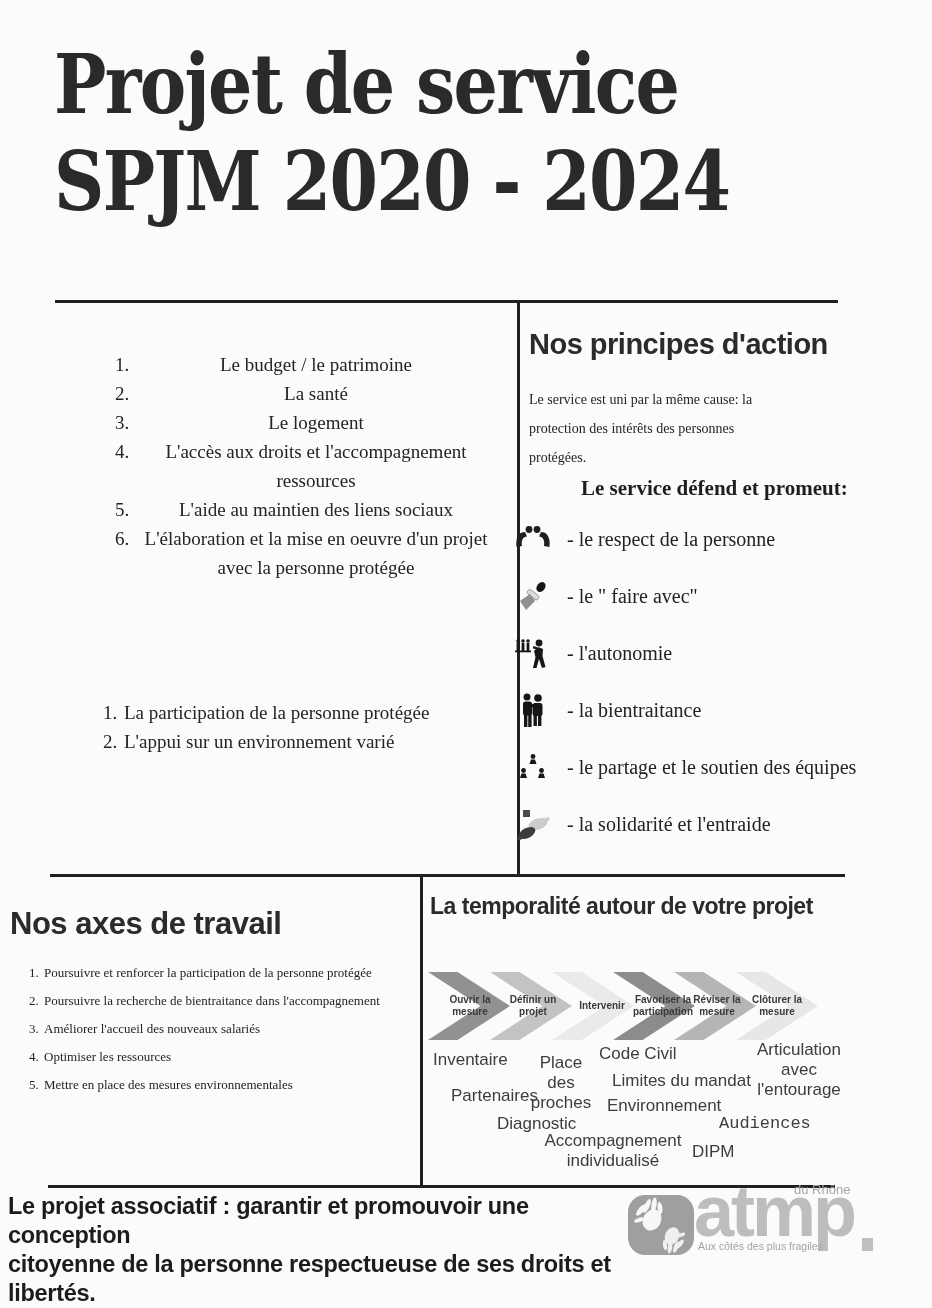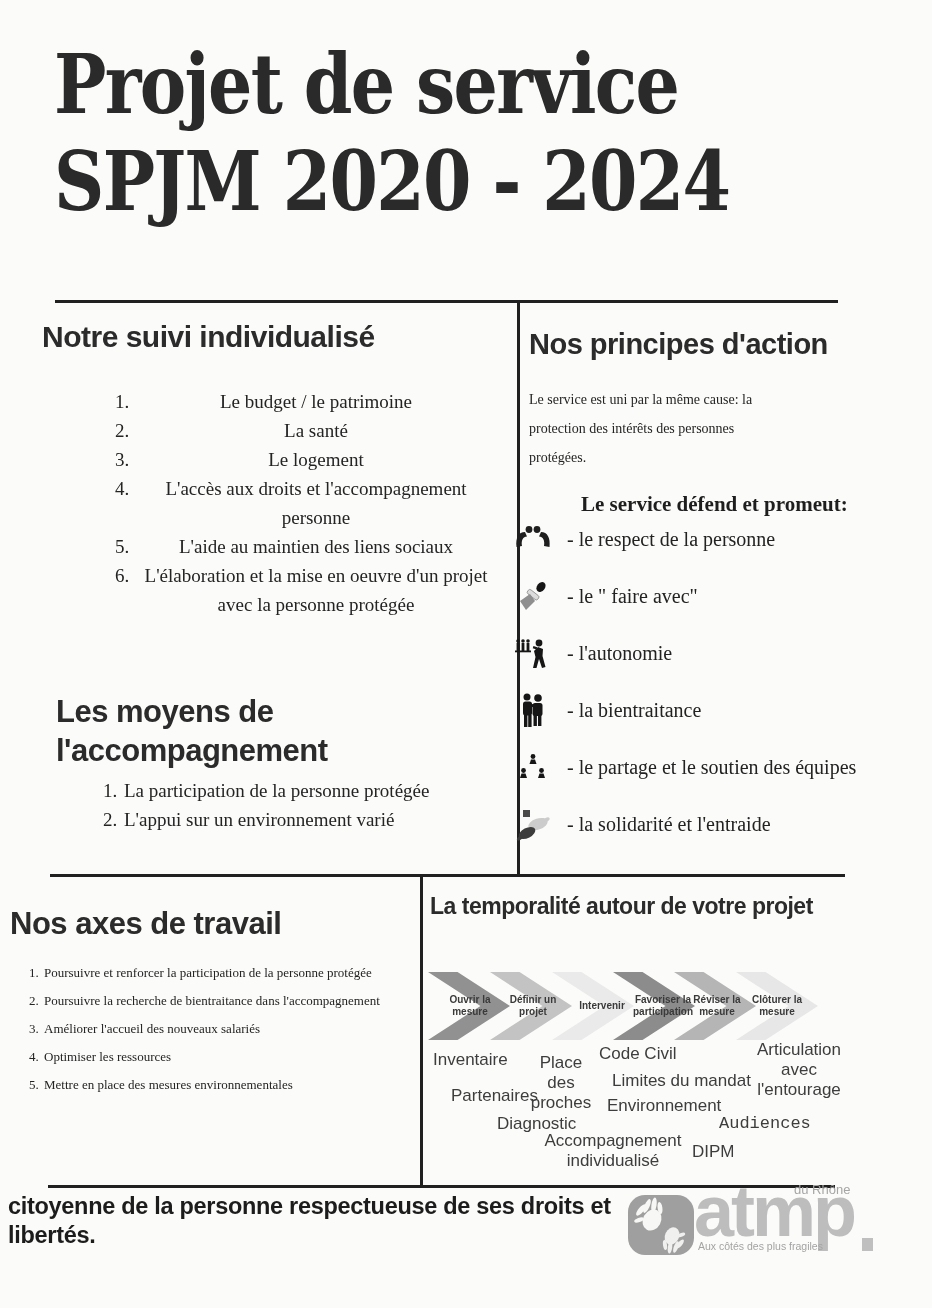--- a/index.html
+++ b/index.html
@@ -75,40 +75,39 @@
     <div>SPJM 2020 - 2024</div>
   </div>
 
   <div class="line" style="left:55px; top:300px; width:783px; height:3px;"></div>
   <div class="line" style="left:517px; top:302px; width:3px; height:574px;"></div>
   <div class="line" style="left:50px; top:874px; width:795px; height:3px;"></div>
   <div class="line" style="left:420px; top:877px; width:3px; height:308px;"></div>
   <div class="line" style="left:48px; top:1185px; width:787px; height:3px;"></div>
 
   <div class="abs" style="left:42px; top:318px; width:470px;">
-    <h2 class="h2">Notre suivi individualisé</h2>
     <ol class="doclist" style="margin-left:66px; margin-top:32px; width:362px;text-align:center;">
 
     <li>Le budget / le patrimoine</li>
         <li>La santé</li>
         <li>Le logement</li>
-        <li>L'accès aux droits et l'accompagnement personne</li>
+        <li>L'accès aux droits et l'accompagnement ressources</li>
         <li>L'aide au maintien des liens sociaux</li>
         <li>L'élaboration et la mise en oeuvre d'un projet avec la personne protégée</li>
       </ol>
   </div>
 
   <div class="abs" style="left:529px; top:326px; width:380px;">
     <h2 class="h2" style="font-size:29px;">Nos principes d'action</h2>
     <div class="para" style="margin-top:22px;">
       <div>Le service est uni par la même cause: la</div>
       <div>protection des intérêts des personnes</div>
       <div>protégées.</div>
     </div>
-    <div class="bold-serif" style="margin-top:20px; margin-left:52px;">Le service défend et promeut:</div>
+    <div class="bold-serif" style="margin-top:4px; margin-left:52px;">Le service défend et promeut:</div>
   </div>
 
   <div class="abs" style="left:512px; top:520px; width:400px;">
     <div class="prow">
       <span class="picon">
         <svg width="38" height="30" viewBox="0 0 38 30" fill="#1f1f1f">
           <circle cx="15" cy="4.5" r="3.4"></circle>
             <circle cx="23" cy="4.5" r="3.4"></circle>
           <path d="M11 7 C4.5 7 1.5 13 2.5 22 L8 21 C7 15.5 9 11.5 13 11.5 Z"></path>
           <path d="M27 7 C33.5 7 36.5 13 35.5 22 L30 21 C31 15.5 29 11.5 25 11.5 Z"></path>
@@ -180,24 +179,20 @@
           <ellipse cx="31" cy="11" rx="4" ry="2" transform="rotate(-30 31 11)" fill="#cccccc"></ellipse>
           <ellipse cx="12" cy="24" rx="9" ry="5" transform="rotate(-28 12 24)" fill="#3c3c3c"></ellipse>
           <ellipse cx="5" cy="29" rx="3.5" ry="1.8" transform="rotate(-35 5 29)" fill="#3c3c3c"></ellipse>
         </svg>
       </span>
       <span class="plabel">- la solidarité et l'entraide</span>
     </div>
   </div>
 
   <div class="abs" style="left:56px; top:692px; width:460px;">
-    <h2 class="h2" style="font-size:31px; line-height:39px;">
-      <div>Les moyens de</div>
-      <div>l'accompagnement</div>
-    </h2>
     <ol class="doclist" style="margin-left:40px; margin-top:6px; width:380px;">
 
     <li>La participation de la personne protégée</li>
         <li>L'appui sur un environnement varié</li>
       </ol>
   </div>
 
   <div class="abs" style="left:10px; top:905px; width:400px;">
     <h2 class="h2" style="font-size:31px;">Nos axes de travail</h2>
     <ol class="doclist" style="margin-left:6px; margin-top:17px; width:378px; font-size:13px; line-height:28px;">
@@ -238,20 +233,21 @@
     <div class="cloud-word cloud-center" style="left:750px; top:1040px; width:98px;">Articulation avec l'entourage</div>
     <div class="cloud-word" style="left:451px; top:1086px;">Partenaires</div>
     <div class="cloud-word" style="left:607px; top:1096px;">Environnement</div>
     <div class="cloud-word" style="left:497px; top:1114px;">Diagnostic</div>
     <div class="cloud-word" style="left:719px; top:1114px;font-family:Liberation Mono, monospace;">Audiences</div>
     <div class="cloud-word cloud-center" style="left:543px; top:1131px; width:140px;">Accompagnement individualisé</div>
     <div class="cloud-word" style="left:692px; top:1142px;">DIPM</div>
   </div>
 
   <div class="footer-text">
+    <div>Le projet associatif : garantir et promouvoir une conception</div>
     <div>citoyenne de la personne respectueuse de ses droits et</div>
     <div>libertés.</div>
   </div>
 
   <div class="logo">
     <span class="abs" style="left:0; top:12px;">
       <svg width="66" height="60" viewBox="0 0 66 60">
         <rect x="0" y="0" width="66" height="60" rx="17" fill="#9f9f9f"></rect>
         <g fill="#f7f7f5">
           <ellipse cx="24" cy="25" rx="9" ry="11" transform="rotate(28 24 25)"></ellipse>

